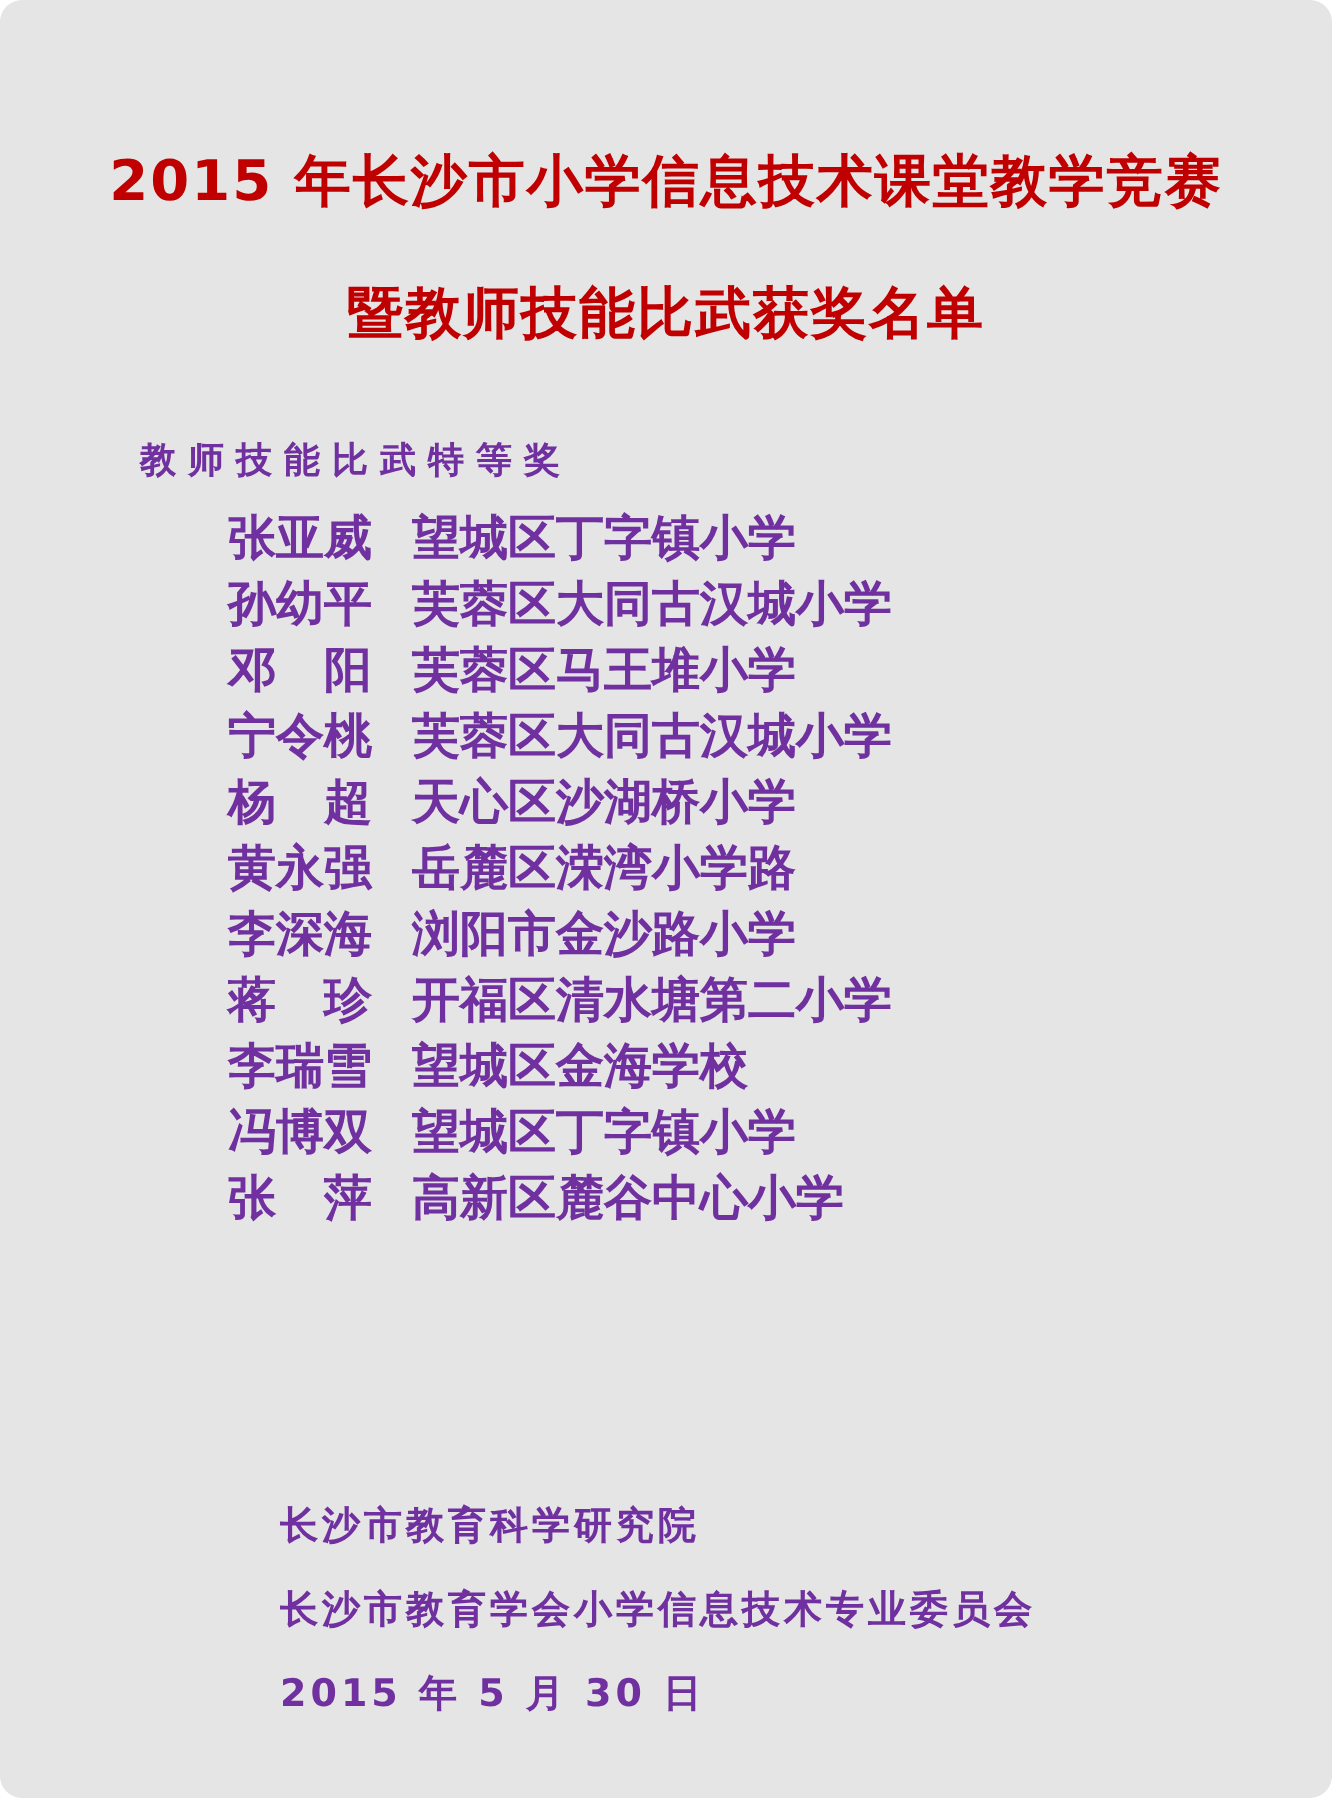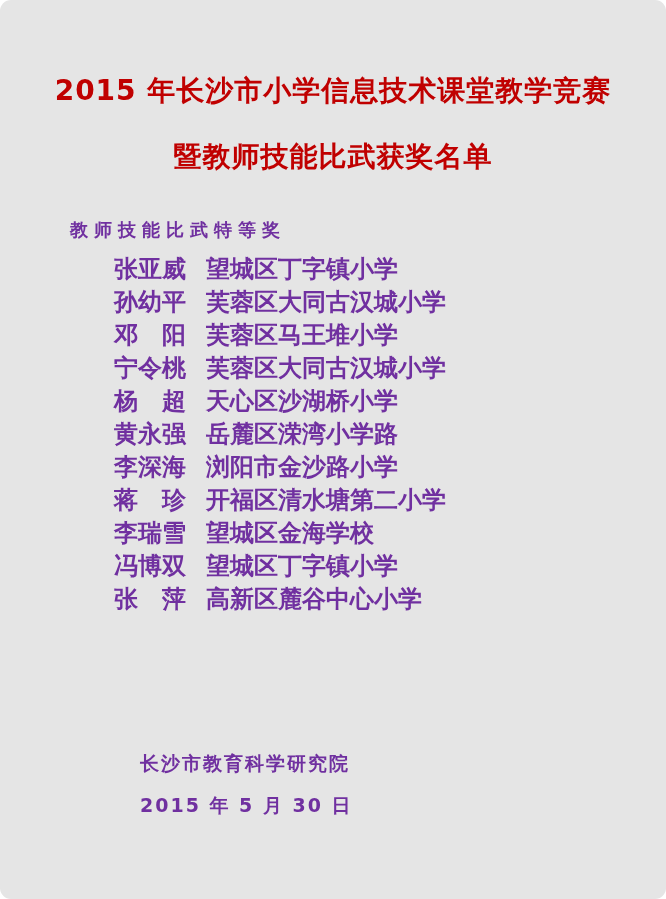--- a/index.html
+++ b/index.html
@@ -140,16 +140,17 @@
       <span class="school">望城区丁字镇小学</span>
     </div>
     <div class="award-row">
       <span class="name">张　萍</span>
       <span class="school">高新区麓谷中心小学</span>
     </div>
   </div>
 
   <div class="footer">
     <div class="org-line">长沙市教育科学研究院</div>
+    <div class="org-line">长沙市教育学会小学信息技术专业委员会</div>
     <div class="date-line">2015 年 5 月 30 日</div>
   </div>
 
 </div>
 
 </body></html>

